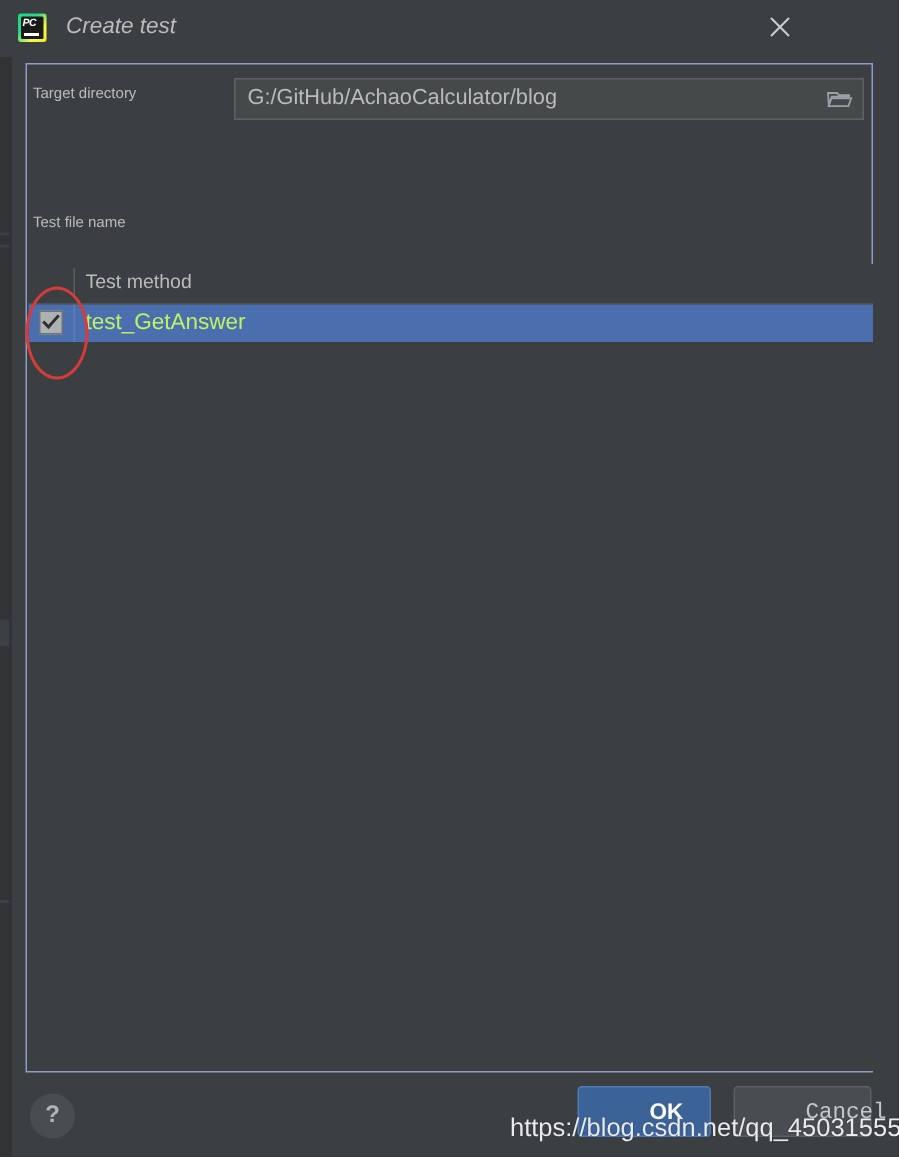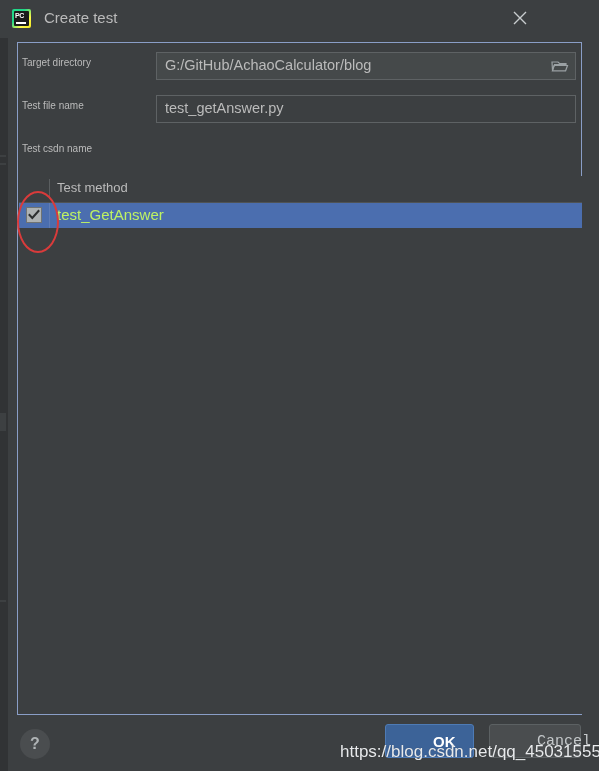--- a/index.html
+++ b/index.html
@@ -24,20 +24,21 @@
     box-sizing: border-box;
   }
 
   
   .titlebar {
     position: absolute;
     left: 0; top: 0;
     width: 543px;
     height: 38px;
     background: #3c3f41;
+    font-style: italic;
   }
   .app-icon {
     position: absolute;
     left: 12px; top: 9px;
     width: 19px; height: 19px;
     border-radius: 2px;
     background: linear-gradient(135deg, #21d789 0%, #21d789 35%, #fcf84a 70%, #f1e722 100%);
     box-sizing: border-box;
     padding: 2px;
   }
@@ -332,29 +333,23 @@
           <span>
             <svg width="18" height="16" viewBox="0 0 18 16">
               <path d="M1 4 H7 L8.5 5.5 H15 V6.5 H3.5 L1.5 12 Z" fill="none" stroke="#9aa0a3" stroke-width="1.2"></path>
               <path d="M3.2 7.5 H16.5 L14.6 12.8 H1.4 Z" fill="none" stroke="#9aa0a3" stroke-width="1.2"></path>
             </svg>
           </span>
         </div>
       </div>
     </div>
 
-    <div class="form-row row-2">
+
+    <div class="form-row row-3">
       <div class="field-label">Test file name</div>
-      <div class="field-box plain">
-        <div class="field-value">test_getAnswer.py</div>
-      </div>
-    </div>
-
-    <div class="form-row row-3">
-      <div class="field-label">Test csdn name</div>
     </div>
 
     <div class="table">
       <div class="table-header">
         <div class="th-divider"></div>
         <div class="th-label">Test method</div>
       </div>
 
       <div class="table-row">
         <div class="row-checkbox">

